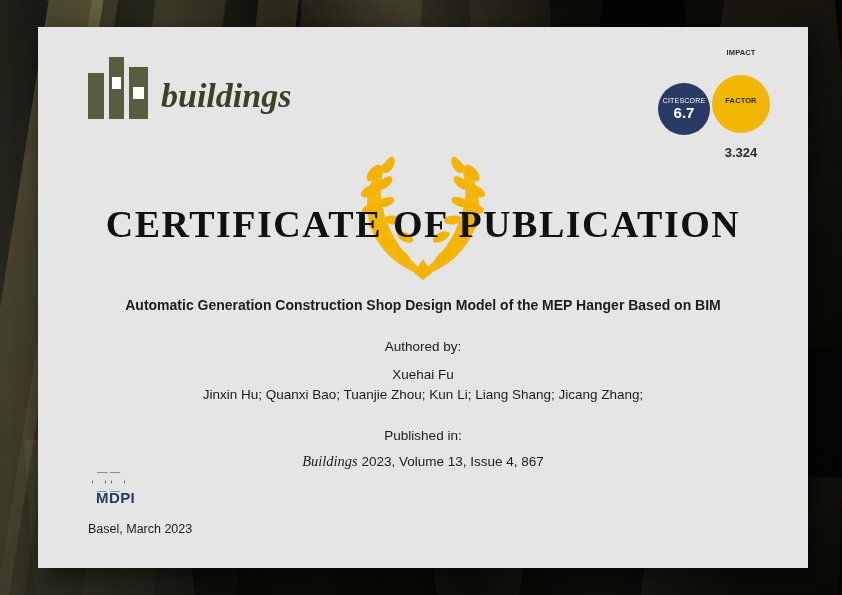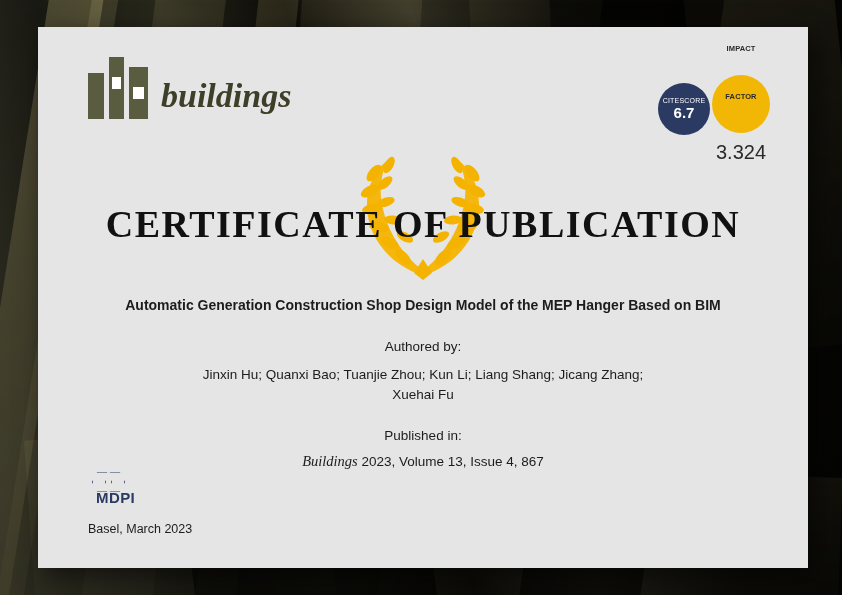--- a/index.html
+++ b/index.html
@@ -142,22 +142,22 @@
     background: #f2b705;
     color: #2a2a2a;
     gap: 40px;
   }
   .badge-if .b-label {
     font-size: 7.5px;
     font-weight: 700;
     letter-spacing: .1px;
   }
   .badge-if .b-value {
-    font-size: 20px;
-    font-weight: 400;
+    font-size: 13px;
+    font-weight: 700;
     margin-top: 1px;
   }
 
   
   .title-zone {
     position: absolute;
     left: 0;
     right: 0;
     top: 120px;
     text-align: center;
@@ -365,22 +365,22 @@
           <path d="M90 112 l9 14 -9 7 -9 -7 z"></path>
         </g>
       </svg>
       <div class="cert-title">CERTIFICATE OF PUBLICATION</div>
     </div>
 
     <div class="body">
       <div class="article-title">Automatic Generation Construction Shop Design Model of the MEP Hanger Based on BIM</div>
       <div class="label">Authored by:</div>
       <div class="authors">
+        <div>Xuehai Fu</div>
         <div>Jinxin Hu; Quanxi Bao; Tuanjie Zhou; Kun Li; Liang Shang; Jicang Zhang;</div>
-        <div>Xuehai Fu</div>
       </div>
       <div class="pub-label">Published in:</div>
       <div class="pub-detail"><em>Buildings</em><span> 2023, Volume 13, Issue 4, 867</span></div>
     </div>
 
     <div class="footer">
       <div class="mdpi-row">
         <div class="mdpi-logo">
           <div class="mdpi-hex"></div>
           <div class="mdpi-hex2"></div>

